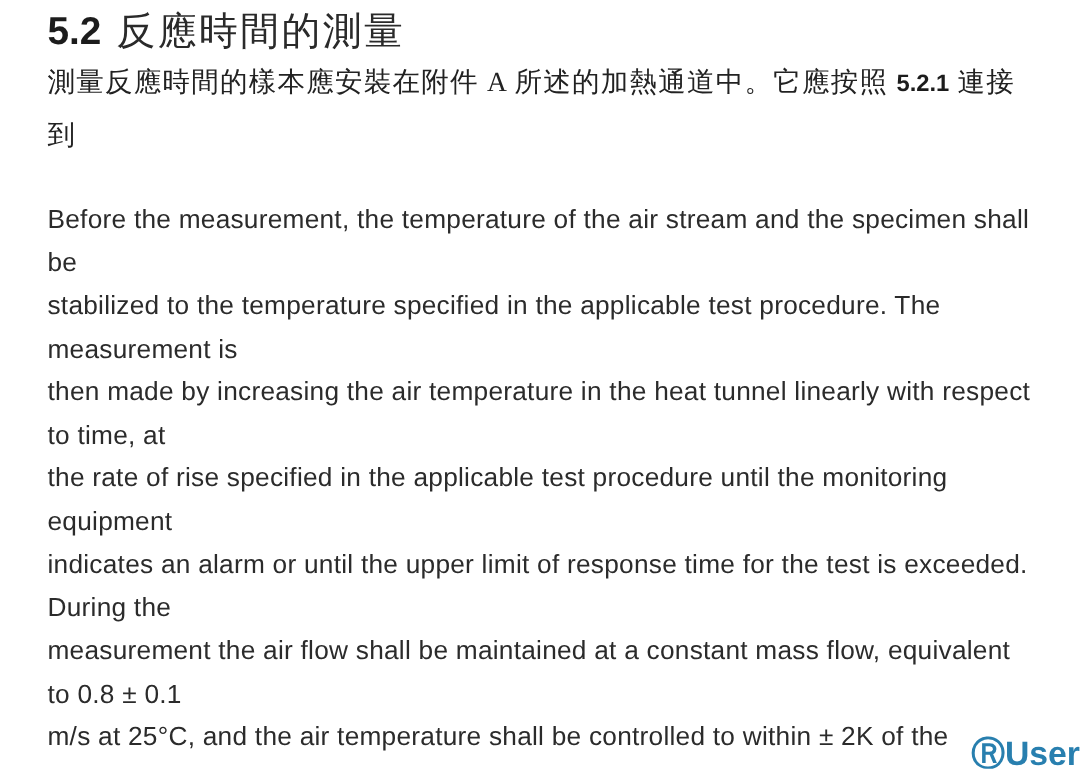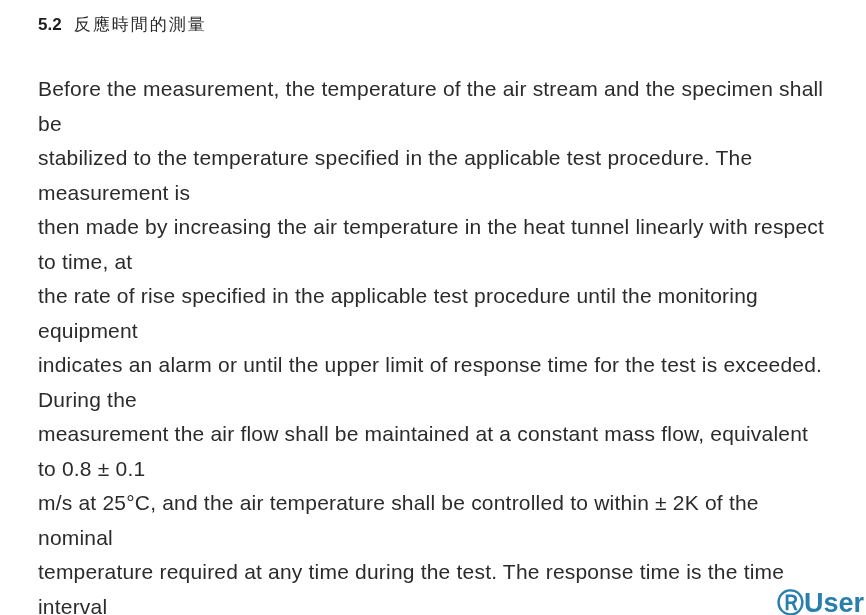--- a/index.html
+++ b/index.html
@@ -30,21 +30,21 @@
     font-family: "Liberation Sans", sans-serif;
     font-size: 17px;
     line-height: 17px;
     letter-spacing: 0.2px;
     color: #3a3a3a;
     margin-top: -7px;
     white-space: nowrap;
   }
   .heading {
     margin-top: 9px;
-    font-size: 17px;
+    font-size: 31px;
     line-height: 32px;
     white-space: nowrap;
   }
   .heading .num {
     font-family: "Liberation Sans", sans-serif;
     font-weight: 700;
     color: #1c1c1c;
     margin-right: 12px;
   }
   .heading .title {
@@ -104,20 +104,21 @@
 <div class="page">
 
   <div class="watermark">ⓇUser</div>
 
 
   <div class="heading">
     <span class="num">5.2</span><span class="title">反應時間的測量</span>
   </div>
 
   <div class="zh zh-p1">
+    <div><span>測量反應時間的樣本應安裝在附件 A 所述的加熱通道中。它應按照 </span><span class="ref">5.2.1</span><span> 連接到</span></div>
   </div>
 
   <div class="en-p">Before the measurement, the temperature of the air stream and the specimen shall be
 stabilized to the temperature specified in the applicable test procedure. The measurement is
 then made by increasing the air temperature in the heat tunnel linearly with respect to time, at
 the rate of rise specified in the applicable test procedure until the monitoring equipment
 indicates an alarm or until the upper limit of response time for the test is exceeded. During the
 measurement the air flow shall be maintained at a constant mass flow, equivalent to 0.8 ± 0.1
 m/s at 25°C, and the air temperature shall be controlled to within ± 2K of the nominal
 temperature required at any time during the test. The response time is the time interval

